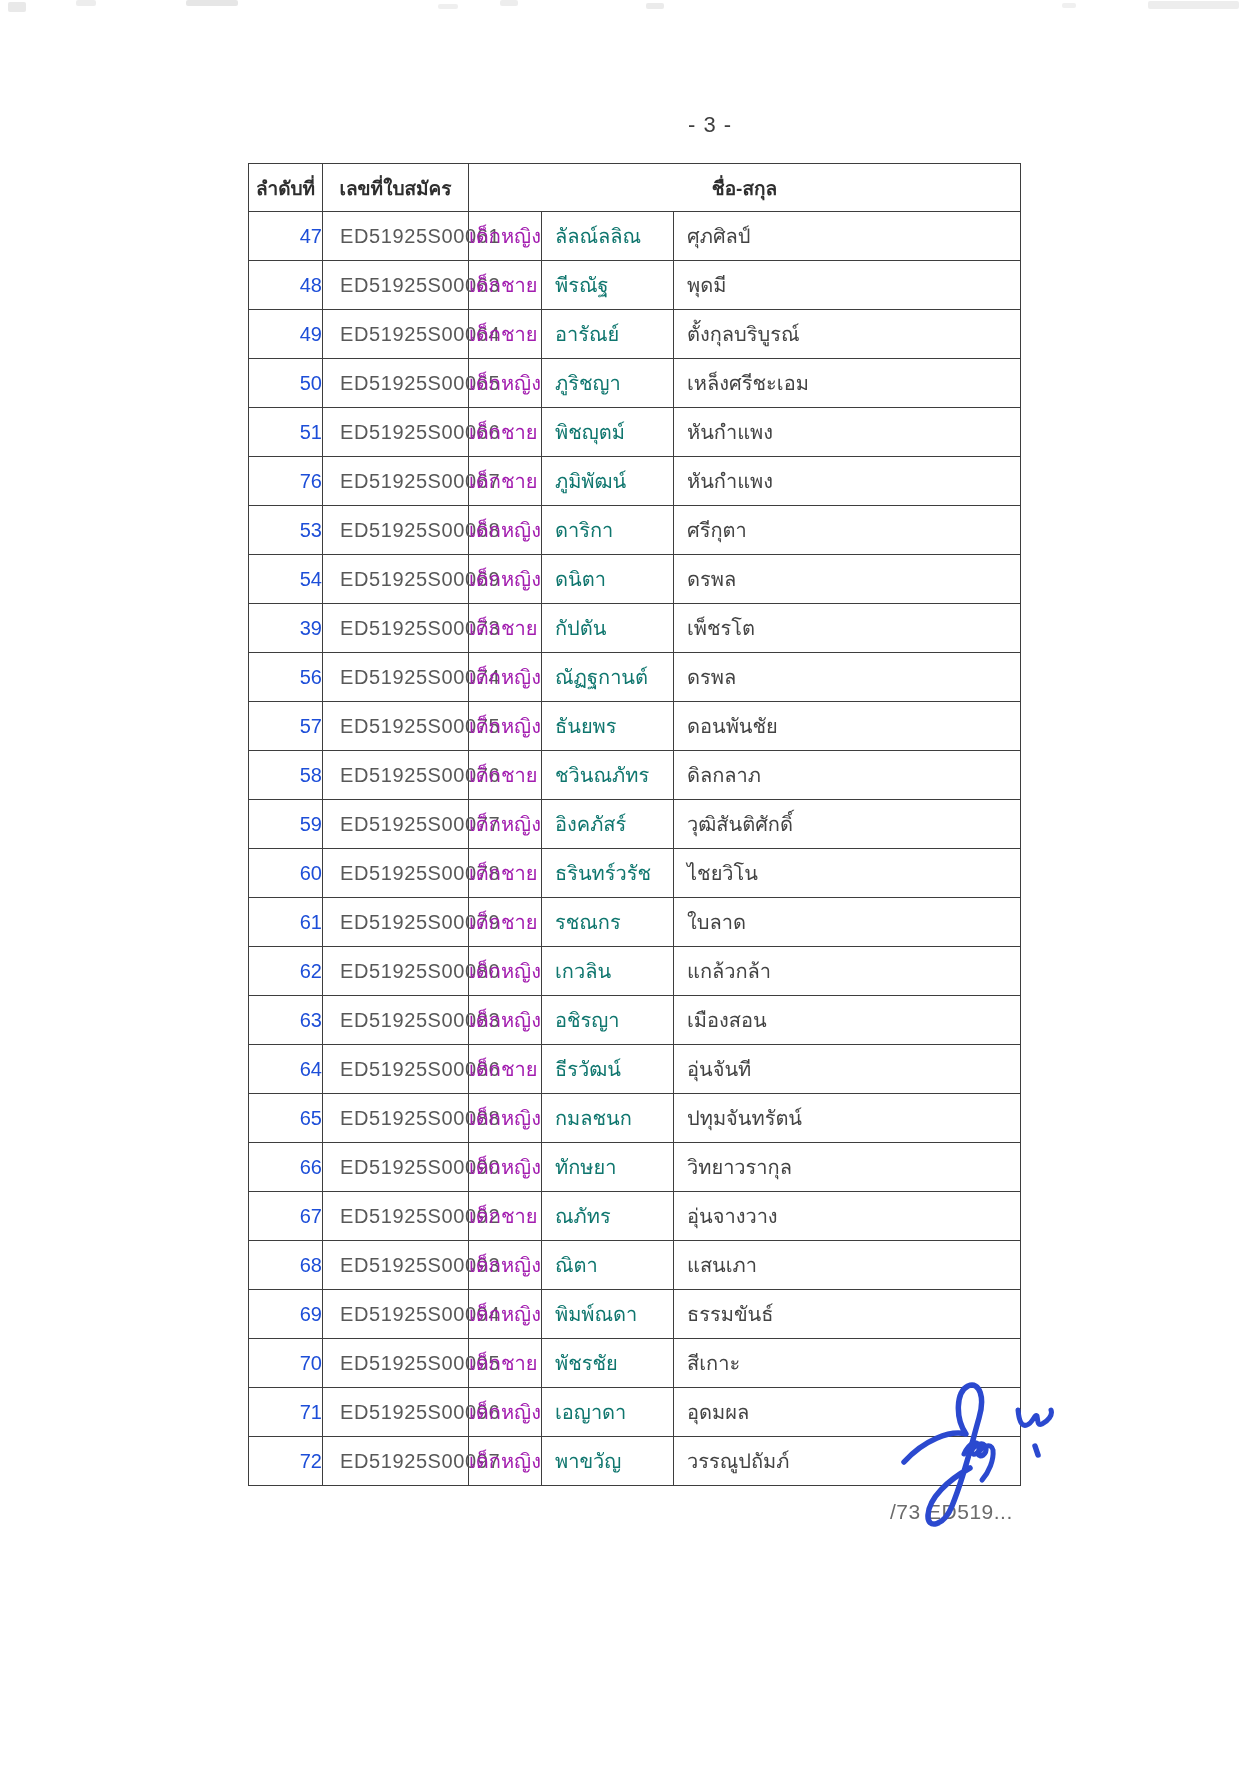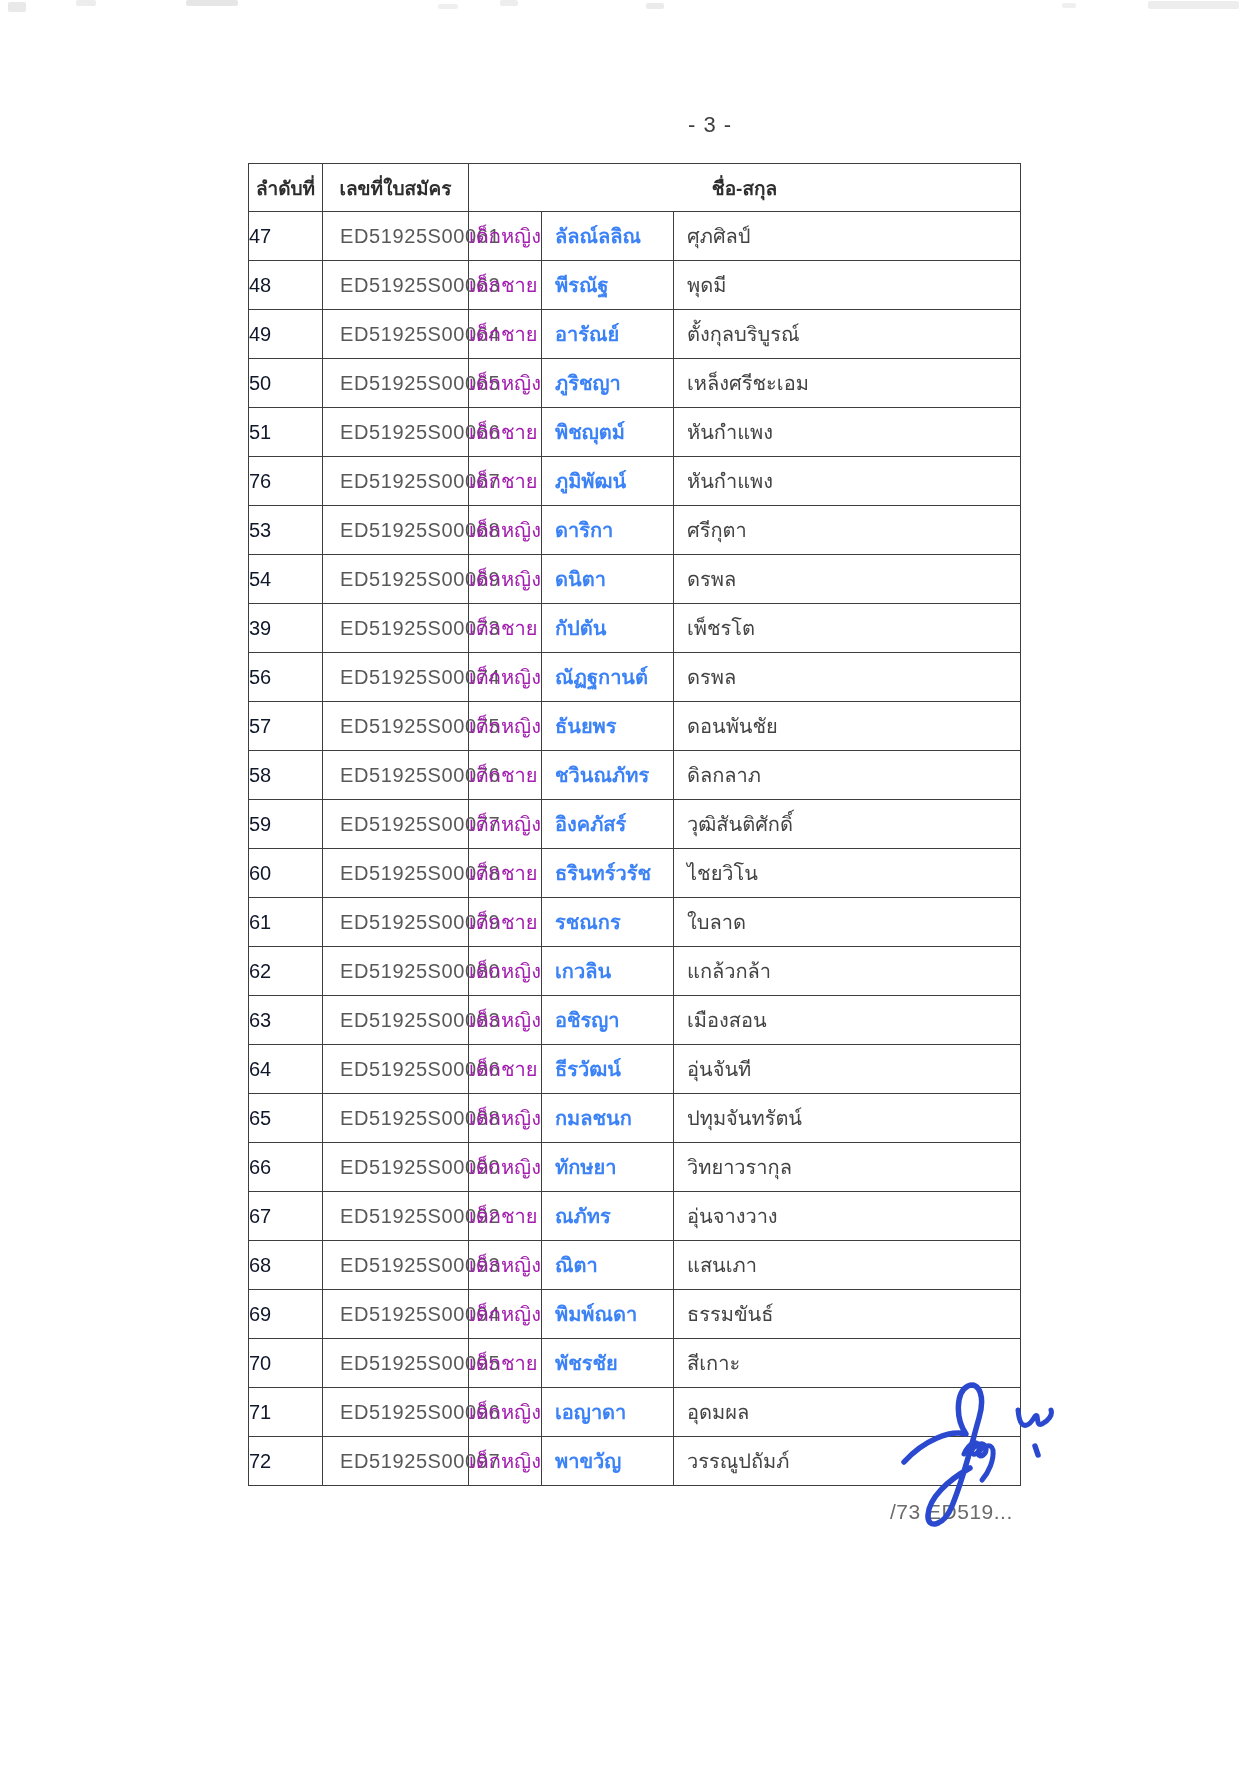--- a/index.html
+++ b/index.html
@@ -46,24 +46,24 @@
     white-space: nowrap;
   }
   .doc-table thead th {
     height: 48px;
     font-size: 19px;
     font-weight: bold;
     color: #2e2e2e;
     text-align: center;
   }
   .doc-table tbody td { height: 49px; font-size: 20px; }
-  td.cell-no { text-align: left; color: #0f172a; font-size: 20px; }
+  td.cell-no { text-align: right; color: #1d4ed8; font-size: 20px; }
   td.cell-app { padding-left: 17px; color: #585858; font-size: 19px; letter-spacing: 0.6px; }
   td.cell-title { font-size: 19px; color: #a21caf; font-family: Liberation Mono, monospace; }
-  td.cell-fname { padding-left: 13px; color: #3b82f6; font-weight: bold; }
+  td.cell-fname { padding-left: 13px; color: #0f766e; }
   td.cell-lname { padding-left: 13px; color: #434343; font-family: Liberation Serif, serif; }
   .footer-note {
     position: absolute;
     left: 890px; top: 1500px;
     font-size: 21px;
     color: #6b6b6b;
     letter-spacing: 0.5px;
   }
   .signature {
     position: absolute;

